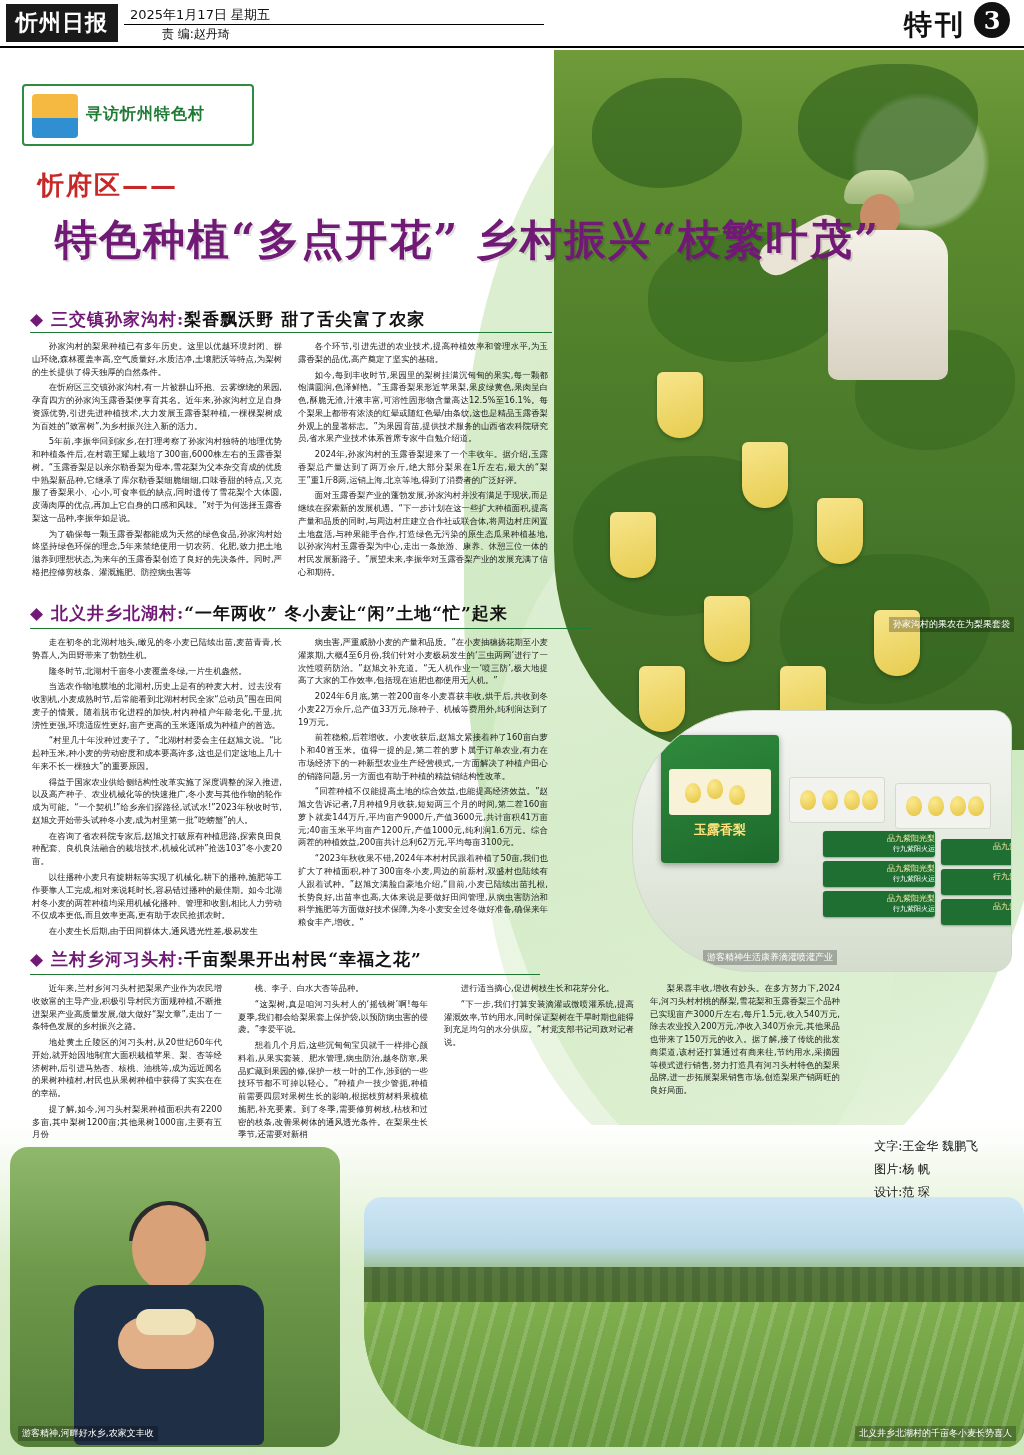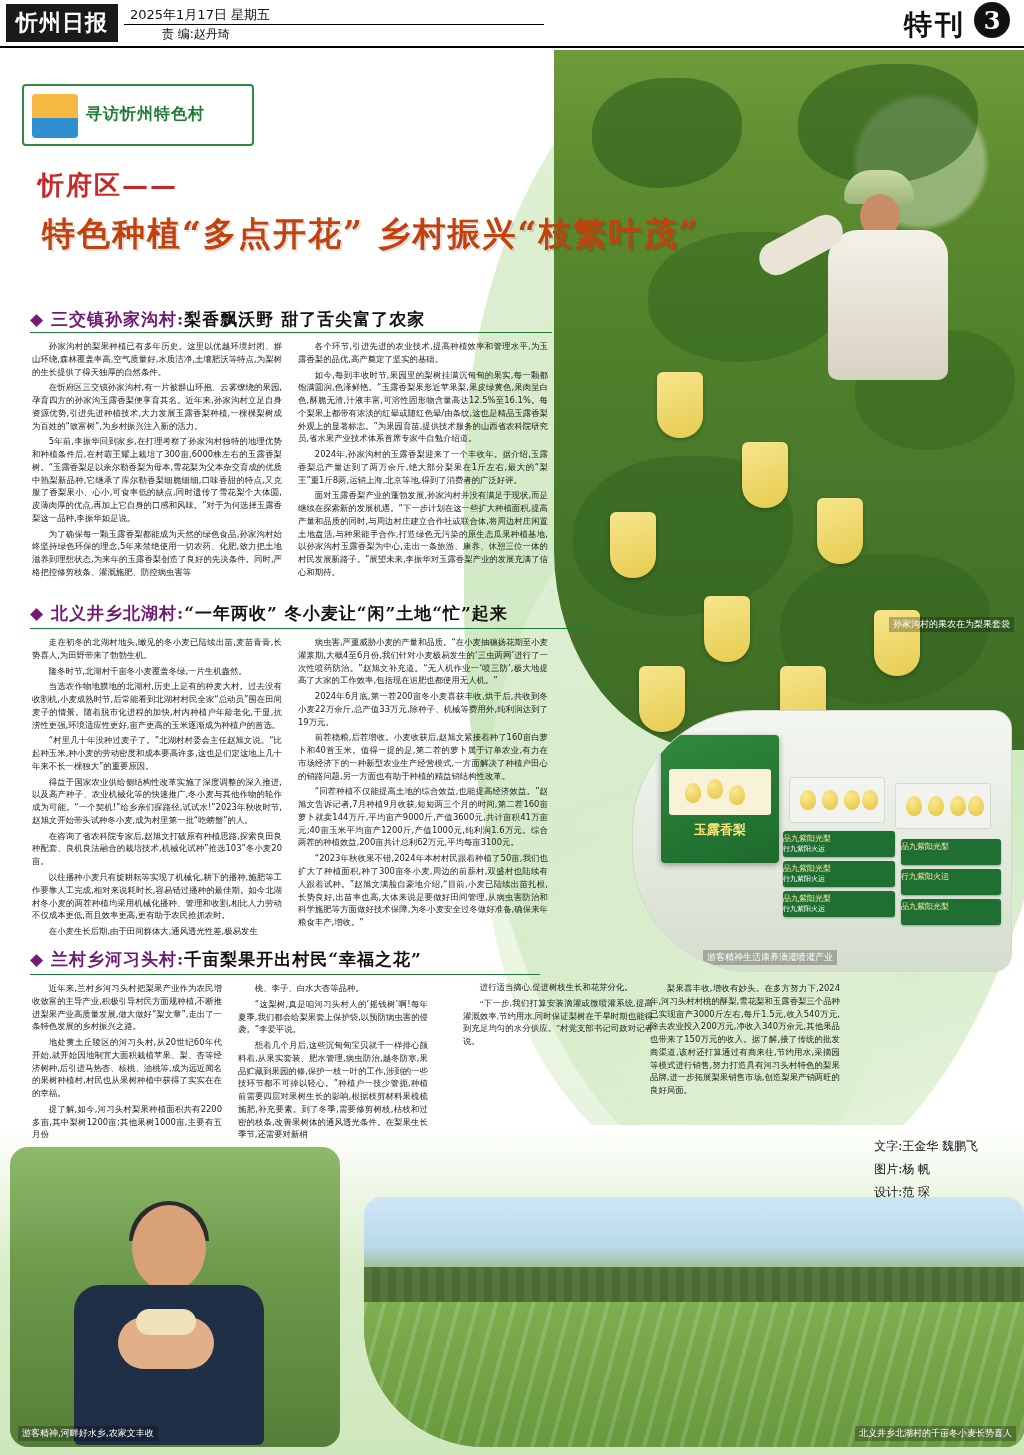--- a/index.html
+++ b/index.html
@@ -144,24 +144,25 @@
 
   
   .photo-boxes {
     right: 12px; top: 660px; width: 380px; height: 262px;
     border-radius: 120px 18px 18px 120px;
     background: linear-gradient(180deg,#f3f6f2 0%, #e4eadf 55%, #d4ddcd 100%);
     border: 1px solid #cfd9c6;
   }
   .pearbox {
     position:absolute; background:#1f6f33; border-radius:3px;
-    color:#ffe9a6; font-size:8px; text-align:left;
+    color:#ffe9a6; font-size:8px; text-align:right;
     font-family:"DejaVu Sans","Liberation Sans",sans-serif;
     padding-top:2px;
     box-shadow: 0 1px 2px rgba(0,0,0,.3);
+    margin-left: 40px;
   }
   .pearbox .l2 { color:#fff; font-size:7px; }
   .bigbox {
     position:absolute; left:28px; top:24px; width:118px; height:128px;
     background: linear-gradient(160deg,#2f8a3c,#1d6a2c);
     border-radius:4px;
     box-shadow: 0 2px 6px rgba(0,0,0,.35);
     color:#fff;
   }
   .bigbox .label {
@@ -228,22 +229,22 @@
     font-family:"DejaVu Serif","Liberation Serif",serif;
   }
 
   .district {
     position:absolute; left: 38px; top: 118px;
     font-size: 26px; font-weight: bold; color:#c62828;
     font-family:"DejaVu Serif","Liberation Serif",serif;
     letter-spacing:2px; z-index:4;
   }
   .headline {
-    position:absolute; left: 42px; top: 162px; width: 790px;
-    font-size: 33px; font-weight: bold; color:#c2410c;
+    position:absolute; left: 55px; top: 162px; width: 790px;
+    font-size: 42px; font-weight: bold; color:#701a75;
     font-family:"DejaVu Serif","Liberation Serif",serif;
     letter-spacing: 2px;
     text-shadow: 2px 2px 0 rgba(0,0,0,.12);
     z-index:4;
     white-space: nowrap;
   }
 
   
   .sec-head {
     position:absolute; z-index:4;
@@ -438,21 +439,21 @@
   <div class="col" style="left:32px;top:932px;width:190px;">
     <p>近年来,兰村乡河习头村把梨果产业作为农民增收致富的主导产业,积极引导村民方面规种植,不断推进梨果产业高质量发展,做大做好“梨文章”,走出了一条特色发展的乡村振兴之路。</p>
     <p>地处黄土丘陵区的河习头村,从20世纪60年代开始,就开始因地制宜大面积栽植苹果、梨、杏等经济树种,后引进马热杏、核桃、油桃等,成为远近闻名的果树种植村,村民也从果树种植中获得了实实在在的幸福。</p>
     <p>提了解,如今,河习头村梨果种植面积共有2200多亩,其中梨树1200亩;其他果树1000亩,主要有五月份</p>
   </div>
   <div class="col" style="left:238px;top:932px;width:190px;">
     <p>桃、李子、白水大杏等品种。</p>
     <p>“这梨树,真是咱河习头村人的‘摇钱树’啊!每年夏季,我们都会给梨果套上保护袋,以预防病虫害的侵袭。”李爱平说。</p>
     <p>想着几个月后,这些沉甸甸宝贝就千一样排心颜料着,从果实套装、肥水管理,病虫防治,越冬防寒,果品贮藏到果园的修,保护一枝一叶的工作,涉到的一些技环节都不可掉以轻心。”种植户一技少管扼,种植前需要四层对果树生长的影响,根据枝剪材料果梳梳施肥,补充要素。到了冬季,需要修剪树枝,枯枝和过密的枝条,改善果树体的通风透光条件。在梨果生长季节,还需要对新梢</p>
   </div>
-  <div class="col" style="left:463px;top:932px;width:190px;font-family:Liberation Serif, serif;">
+  <div class="col" style="left:444px;top:932px;width:190px;">
     <p>进行适当摘心,促进树枝生长和花芽分化。</p>
     <p>“下一步,我们打算安装滴灌或微喷灌系统,提高灌溉效率,节约用水,同时保证梨树在干旱时期也能得到充足均匀的水分供应。”村党支部书记司政对记者说。</p>
   </div>
   <div class="col" style="left:650px;top:932px;width:190px;">
     <p>梨果喜丰收,增收有妙头。在多方努力下,2024年,河习头村村桃的酥梨,雪花梨和玉露香梨三个品种已实现亩产3000斤左右,每斤1.5元,收入540万元,除去农业投入200万元,净收入340万余元,其他果品也带来了150万元的收入。据了解,接了传统的批发商渠道,该村还打算通过有商来往,节约用水,采摘园等模式进行销售,努力打造具有河习头村特色的梨果品牌,进一步拓展梨果销售市场,创造梨果产销两旺的良好局面。</p>
   </div>
 
   <div class="credits">
     <div>文字:王金华 魏鹏飞</div>
     <div>图片:杨 帆</div>

